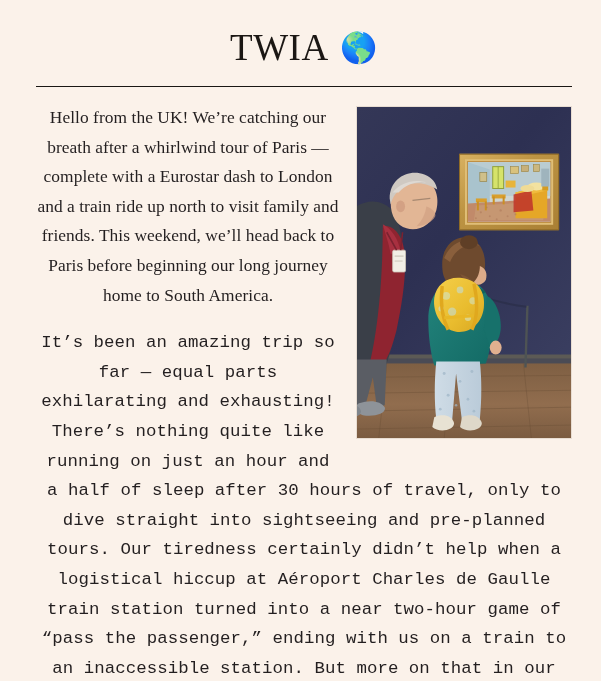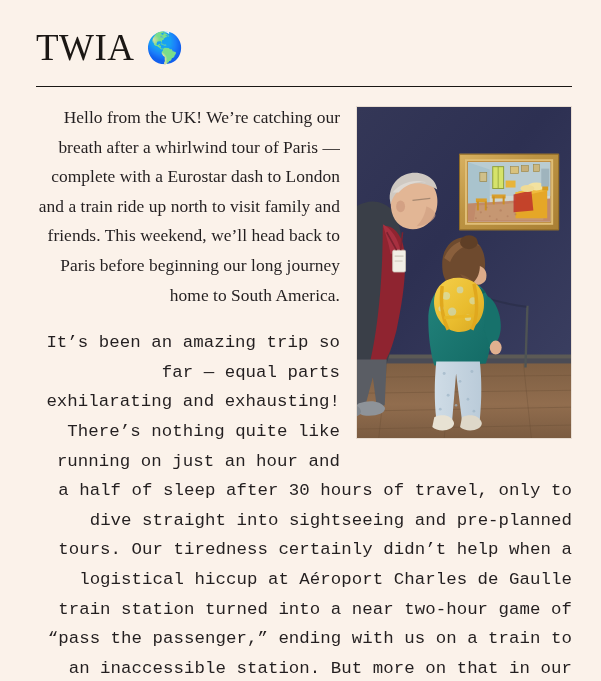--- a/index.html
+++ b/index.html
@@ -21,21 +21,21 @@
     height: 681px;
     box-sizing: border-box;
     padding: 0 29px 0 36px;
     background: #fbf2ea;
   }
 
   
   .masthead {
     display: flex;
     align-items: center;
-    justify-content: flex-start;
+    justify-content: center;
     height: 86px;
     padding-top: 8px;
     box-sizing: border-box;
   }
   .brand {
     display: flex;
     align-items: center;
     gap: 12px;
   }
   .brand-word {
@@ -84,21 +84,21 @@
     overflow: hidden;
     position: relative;
   }
   .figure svg { display: block; width: 100%; height: 100%; }
 
   p.para {
     margin: 0 0 18px 0;
     font-size: 17.4px;
     line-height: 29.6px;
     color: #231f20;
-    text-align: right;
+    text-align: center;
     letter-spacing: 0.05px;
   }
   p.para:last-child { margin-bottom: 0; font-family: Liberation Mono, monospace; }
 </style>
 </head>
 <body>
 
 <div class="page">
 
   <div class="masthead">

